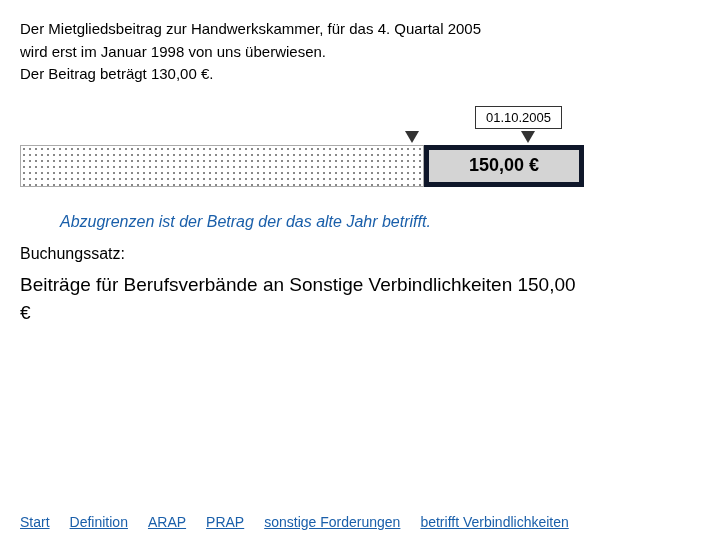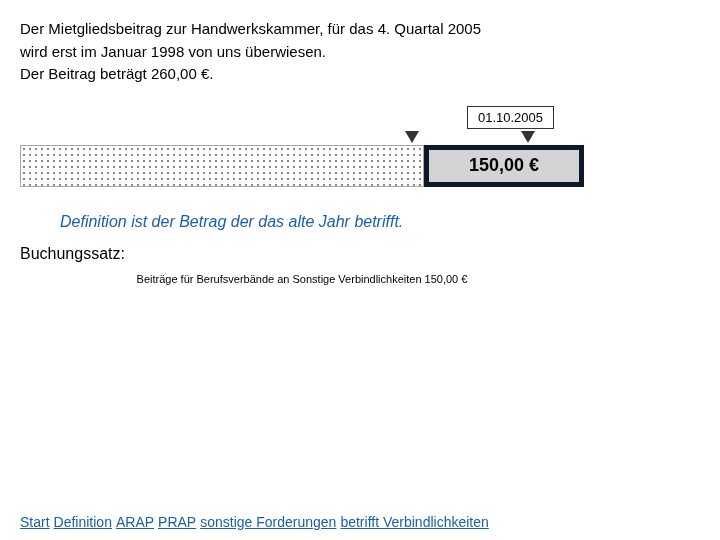--- a/index.html
+++ b/index.html
@@ -83,32 +83,31 @@
       margin: 18px 0 14px 40px;
     }
 
     .buchungssatz-label {
       font-weight: normal;
       font-size: 16px;
       margin-bottom: 8px;
     }
 
     .beitrag-text {
-      font-size: 11px;
+      font-size: 19px;
       margin-bottom: 0;
       line-height: 1.5;
-      text-align: center;
     }
 
     .bottom-nav {
       position: absolute;
       bottom: 10px;
       left: 20px;
       display: flex;
-      gap: 4px;
+      gap: 20px;
       align-items: center;
     }
 
     .nav-link {
       color: #1a5faa;
       text-decoration: underline;
       font-size: 14px;
       cursor: pointer;
     }
 
@@ -117,21 +116,21 @@
       flex-direction: column;
       width: 100%;
       margin-bottom: 8px;
     }
 
     .dates-row {
       display: flex;
       justify-content: flex-end;
       align-items: center;
       margin-bottom: 0;
-      gap: 12px;
+      gap: 4px;
       padding-right: 10px;
     }
 
     .arrow-indicators {
       display: flex;
       justify-content: flex-end;
       padding-right: 10px;
       gap: 8px;
     }
 
@@ -148,21 +147,21 @@
     }
   </style>
 </head>
 <body>
 
 <div class="main-container">
 
   <div class="intro-text">
     <div>Der Mietgliedsbeitrag zur Handwerkskammer, für das 4. Quartal 2005</div>
     <div>wird erst im Januar 1998 von uns überwiesen.</div>
-    <div>Der Beitrag beträgt 260,00 €.</div>
+    <div>Der Beitrag beträgt 130,00 €.</div>
   </div>
 
   <div class="timeline-wrapper">
 
     <div class="dates-row">
       <div class="date-box">01.10.2005</div>
       <div style="width:8px;"></div>
     </div>
 
     <div class="arrow-indicators">
@@ -174,21 +173,21 @@
         <div class="arrow-down"></div>
       </div>
     </div>
 
     <div class="bar-row">
       <div class="bar-dotted"></div>
       <div class="bar-solid">150,00 €</div>
     </div>
   </div>
 
-  <div class="italic-text">Definition ist der Betrag der das alte Jahr betrifft.</div>
+  <div class="italic-text">Abzugrenzen ist der Betrag der das alte Jahr betrifft.</div>
 
   <div class="buchungssatz-label">Buchungssatz:</div>
   <div class="beitrag-text">Beiträge für Berufsverbände  an Sonstige Verbindlichkeiten  150,00 €</div>
 
 </div>
 
 <div class="bottom-nav">
   <span class="nav-link">Start</span>
   <span class="nav-link">Definition</span>
   <span class="nav-link">ARAP</span>

